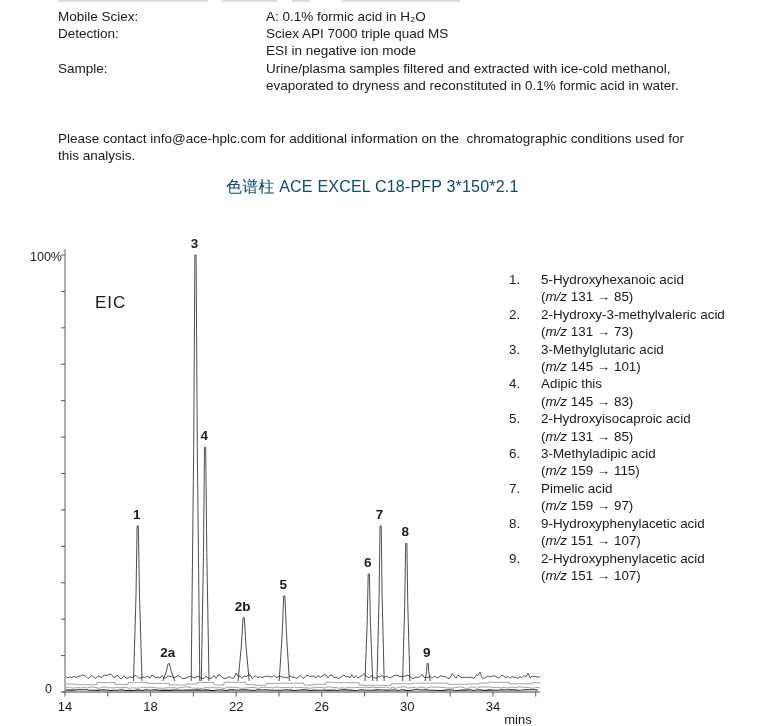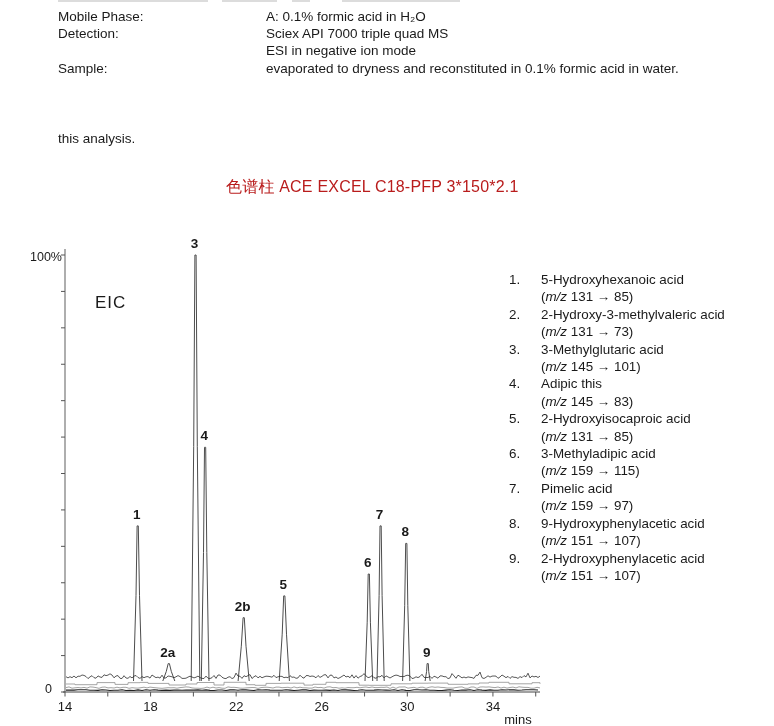--- a/index.html
+++ b/index.html
@@ -33,45 +33,47 @@
 </head>
 <body>
 
 <div class="artifact a1"></div>
 <div class="artifact a2"></div>
 <div class="artifact a3"></div>
 <div class="artifact a4"></div>
 
 <div class="conditions">
     <div class="cond-row">
-      <div class="cond-label">Mobile Phase:</div>
+      <div class="cond-label">Mobile Sciex:</div>
       <div class="cond-value">
         <div>A: 0.1% formic acid in H₂O</div>
       </div>
     </div>
     <div class="cond-row">
       <div class="cond-label">Detection:</div>
       <div class="cond-value">
         <div>Sciex API 7000 triple quad MS</div>
         <div>ESI in negative ion mode</div>
       </div>
     </div>
     <div class="cond-row">
       <div class="cond-label">Sample:</div>
       <div class="cond-value">
+        <div>Urine/plasma samples filtered and extracted with ice-cold methanol,</div>
         <div>evaporated to dryness and reconstituted in 0.1% formic acid in water.</div>
       </div>
     </div>
   </div>
 
 <div class="contact">
+    <div>Please contact info@ace-hplc.com for additional information on the  chromatographic conditions used for</div>
     <div>this analysis.</div>
   </div>
 
-<div class="column-title" style="color: #b91c1c;">色谱柱 ACE EXCEL C18-PFP 3*150*2.1</div>
+<div class="column-title" style="color: #0c4a6e;">色谱柱 ACE EXCEL C18-PFP 3*150*2.1</div>
 
 <svg class="chrom-svg" id="chrom" width="774" height="726" viewBox="0 0 774 726">
     <line x1="65" y1="249" x2="65" y2="692" stroke="#9a9a9a" stroke-width="1.6"></line>
     <line x1="63" y1="692" x2="540" y2="692" stroke="#444" stroke-width="1.2"></line>
     <line x1="61" y1="255" x2="65" y2="255" stroke="#555" stroke-width="1"></line>
     <line x1="61" y1="291.4166666666667" x2="65" y2="291.4166666666667" stroke="#555" stroke-width="1"></line>
     <line x1="61" y1="327.8333333333333" x2="65" y2="327.8333333333333" stroke="#555" stroke-width="1"></line>
     <line x1="61" y1="364.25" x2="65" y2="364.25" stroke="#555" stroke-width="1"></line>
     <line x1="61" y1="400.66666666666663" x2="65" y2="400.66666666666663" stroke="#555" stroke-width="1"></line>
     <line x1="61" y1="437.08333333333337" x2="65" y2="437.08333333333337" stroke="#555" stroke-width="1"></line>

